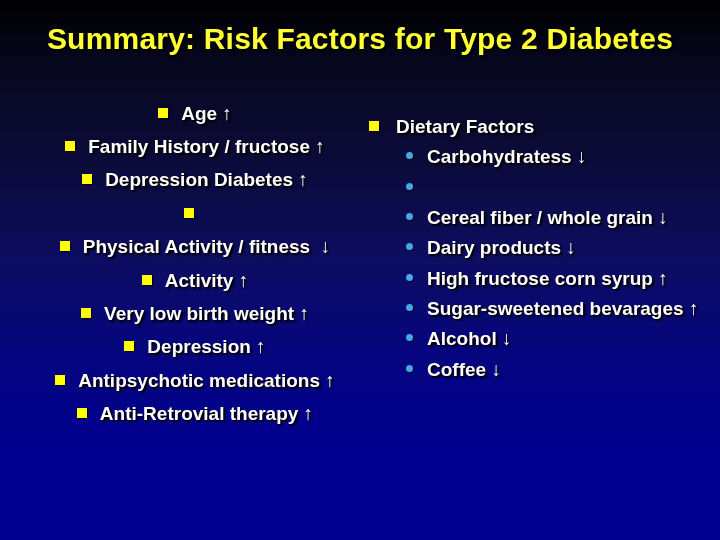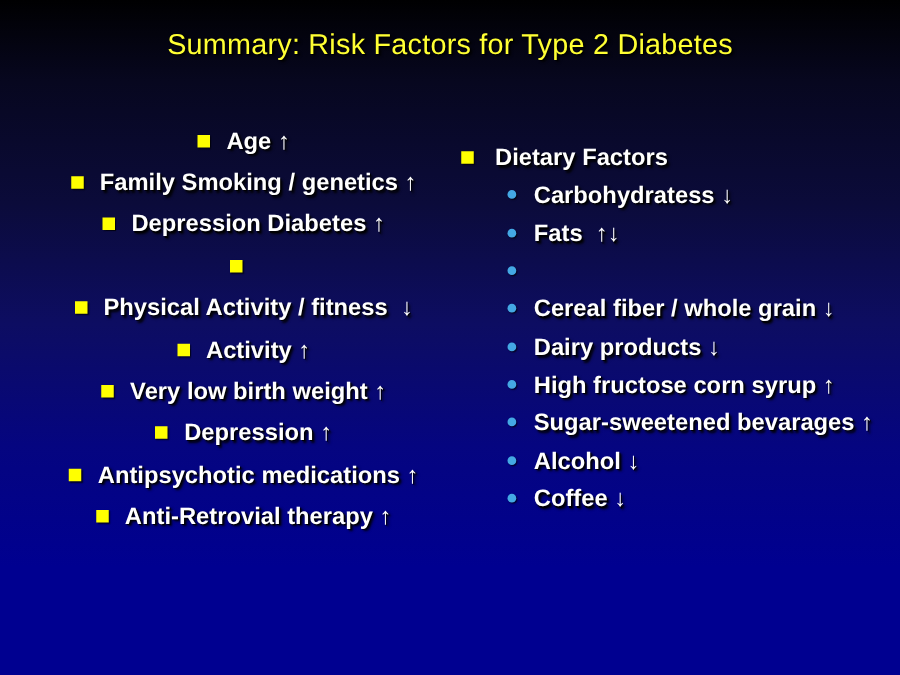--- a/index.html
+++ b/index.html
@@ -21,22 +21,22 @@
       #000090 84%,
       #000090 100%);
     font-family: "Liberation Sans", "DejaVu Sans", sans-serif;
   }
   .title {
     position: absolute;
     top: 22px;
     left: 0;
     width: 100%;
     text-align: center;
-    font-size: 23px;
-    font-weight: normal;
+    font-size: 30px;
+    font-weight: bold;
     color: #ffff33;
     letter-spacing: 0.2px;
     text-shadow: 2px 2px 2px rgba(0,0,0,0.95), 1px 1px 0 rgba(0,0,0,0.9);
     white-space: pre;
   }
   .list {
     position: absolute;
     display: flex;
     flex-direction: column;
   }
@@ -93,21 +93,21 @@
 
   <div class="title">Summary: Risk Factors for Type 2 Diabetes</div>
 
   <div class="list left-list">
     <div class="row">
       <span class="sq-bullet"></span>
       <span class="item-text">Age ↑</span>
     </div>
     <div class="row">
       <span class="sq-bullet"></span>
-      <span class="item-text">Family Smoking / genetics ↑</span>
+      <span class="item-text">Family History / fructose ↑</span>
     </div>
     <div class="row">
       <span class="sq-bullet"></span>
       <span class="item-text">Depression Diabetes ↑</span>
     </div>
     <div class="row">
       <span class="sq-bullet"></span>
     </div>
     <div class="row">
       <span class="sq-bullet"></span>
@@ -139,24 +139,20 @@
     <div class="row">
       <span class="sq-bullet"></span>
       <span class="item-text">Dietary Factors</span>
     </div>
     <div class="row sub-row">
       <span class="dot-bullet"></span>
       <span class="item-text">Carbohydratess ↓</span>
     </div>
     <div class="row sub-row">
       <span class="dot-bullet"></span>
-      <span class="item-text">Fats  ↑↓</span>
-    </div>
-    <div class="row sub-row">
-      <span class="dot-bullet"></span>
     </div>
     <div class="row sub-row">
       <span class="dot-bullet"></span>
       <span class="item-text">Cereal fiber / whole grain ↓</span>
     </div>
     <div class="row sub-row">
       <span class="dot-bullet"></span>
       <span class="item-text">Dairy products ↓</span>
     </div>
     <div class="row sub-row">

